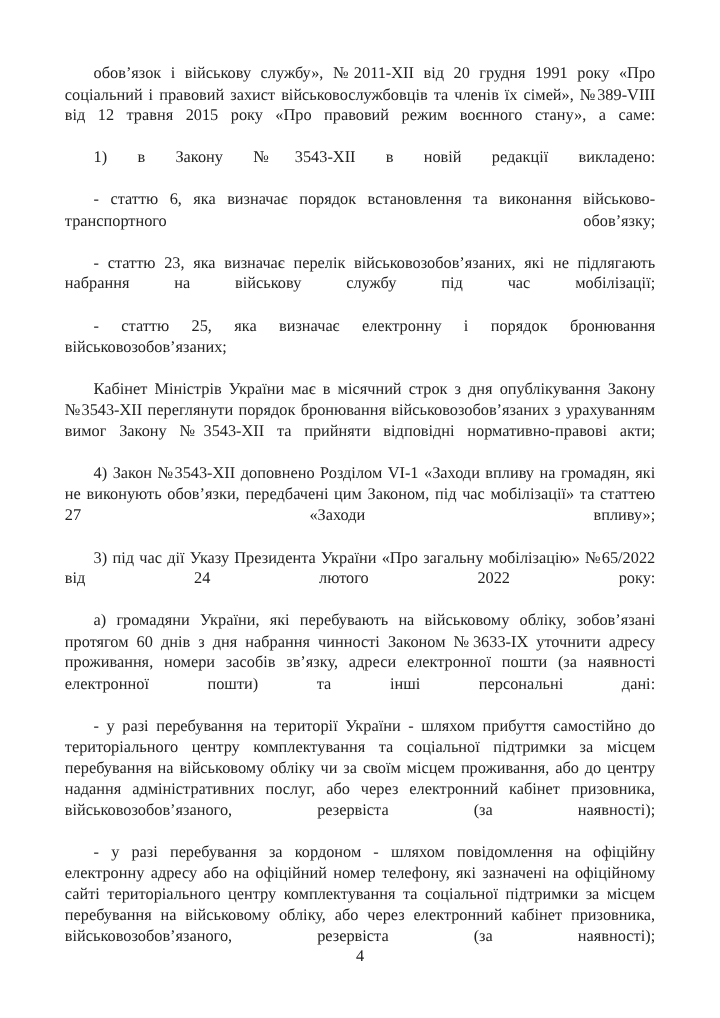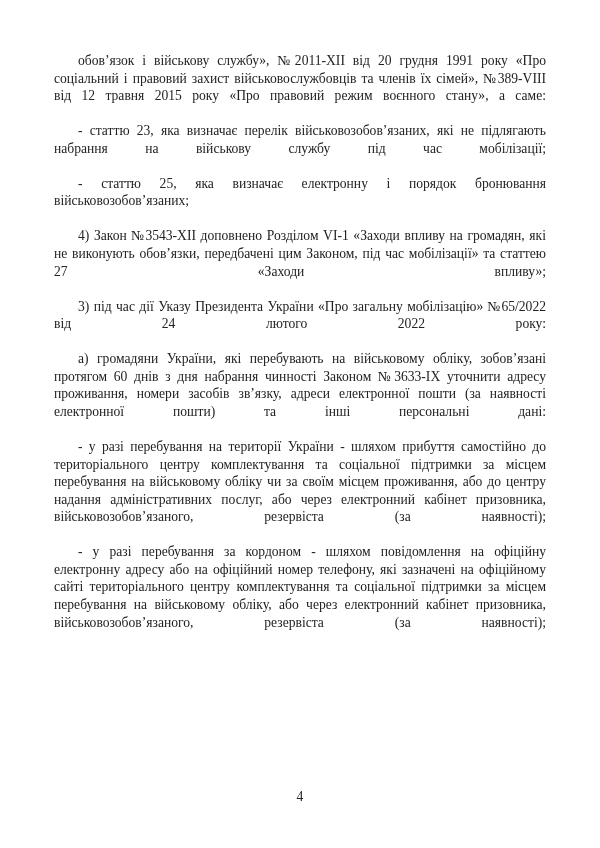--- a/index.html
+++ b/index.html
@@ -57,22 +57,25 @@
     color: #222222;
   }
 </style>
 </head>
 <body>
 
 <div class="page">
 
   <div class="text-body">
     <p class="para">обов’язок і військову службу», №2011-XII від 20 грудня 1991 року «Про соціальний і правовий захист військовослужбовців та членів їх сімей», №389-VIII від 12 травня 2015 року «Про правовий режим воєнного стану», а саме:</p>
+    <p class="para">1) в Закону №3543-XII в новій редакції викладено:</p>
+    <p class="para">- статтю 6, яка визначає порядок встановлення та виконання військово-транспортного обов’язку;</p>
     <p class="para">- статтю 23, яка визначає перелік військовозобов’язаних, які не підлягають набрання на військову службу під час мобілізації;</p>
     <p class="para">- статтю 25, яка визначає електронну і порядок бронювання військовозобов’язаних;</p>
+    <p class="para">Кабінет Міністрів України має в місячний строк з дня опублікування Закону №3543-XII переглянути порядок бронювання військовозобов’язаних з урахуванням вимог Закону №3543-XII та прийняти відповідні нормативно-правові акти;</p>
     <p class="para">4) Закон №3543-XII доповнено Розділом VI-1  «Заходи впливу на громадян, які не виконують обов’язки, передбачені цим Законом, під час мобілізації» та статтею 27 «Заходи впливу»;</p>
     <p class="para">3) під час дії Указу Президента України «Про загальну мобілізацію» №65/2022 від 24 лютого 2022 року:</p>
     <p class="para">а) громадяни України, які перебувають на військовому обліку, зобов’язані протягом 60 днів з дня набрання чинності Законом №3633-IX уточнити адресу проживання, номери засобів зв’язку, адреси електронної пошти (за наявності електронної пошти) та інші персональні дані:</p>
     <p class="para">- у разі перебування на території України - шляхом прибуття самостійно до територіального центру комплектування та соціальної підтримки за місцем перебування на військовому обліку чи за своїм місцем проживання, або до центру надання адміністративних послуг, або через електронний кабінет призовника, військовозобов’язаного, резервіста (за наявності);</p>
     <p class="para">- у разі перебування за кордоном - шляхом повідомлення на офіційну електронну адресу або на офіційний номер телефону, які зазначені на офіційному сайті територіального центру комплектування та соціальної підтримки за місцем перебування на військовому обліку, або через електронний кабінет призовника, військовозобов’язаного, резервіста (за наявності);</p>
 
   </div>
 
   <div class="page-number">4</div>
 

